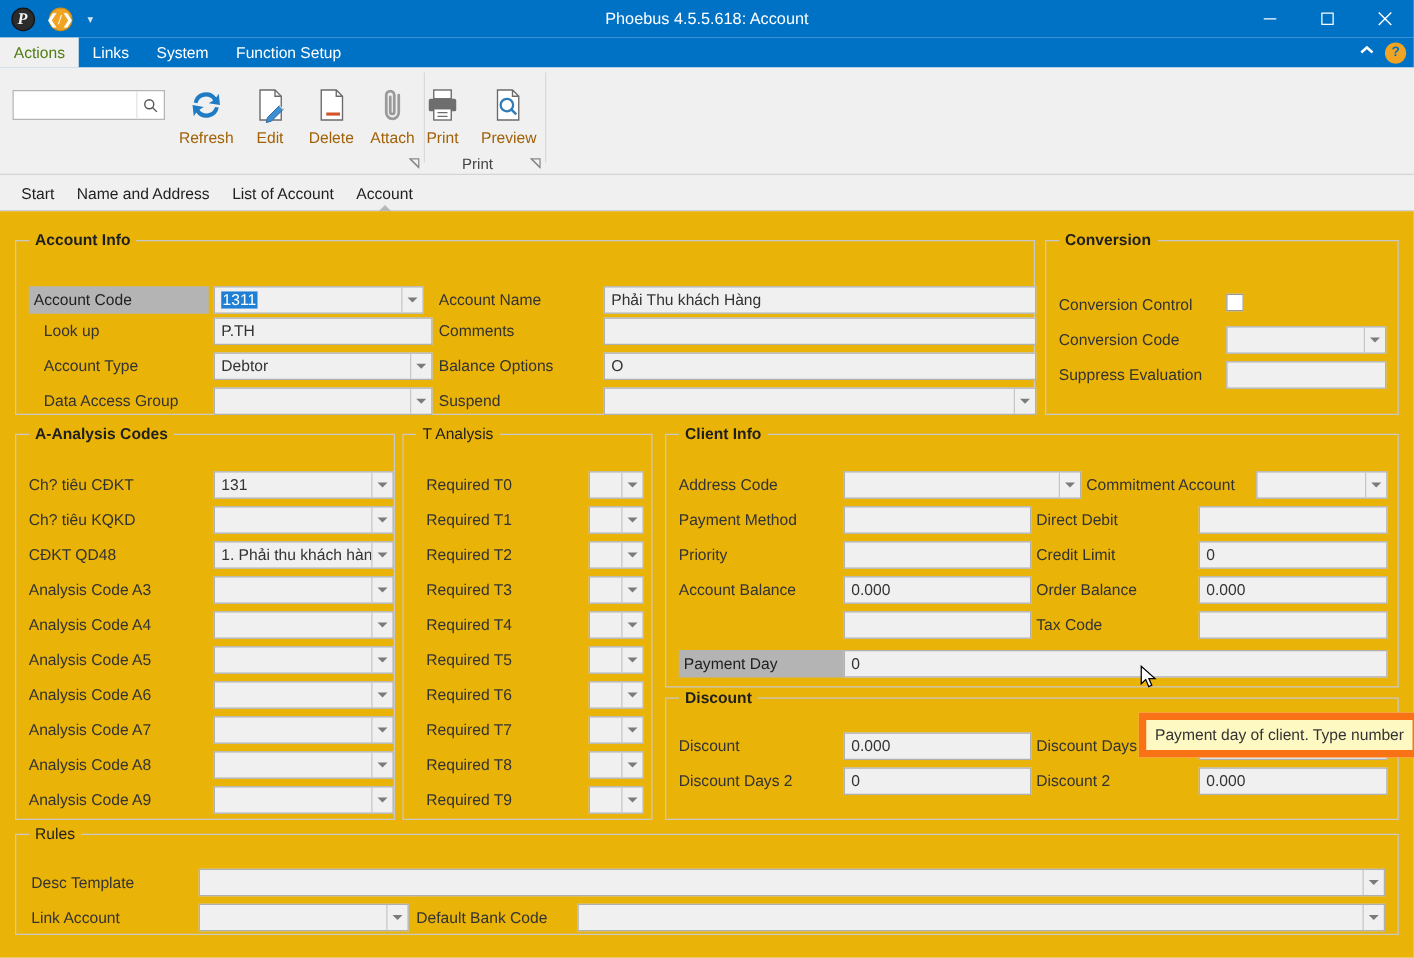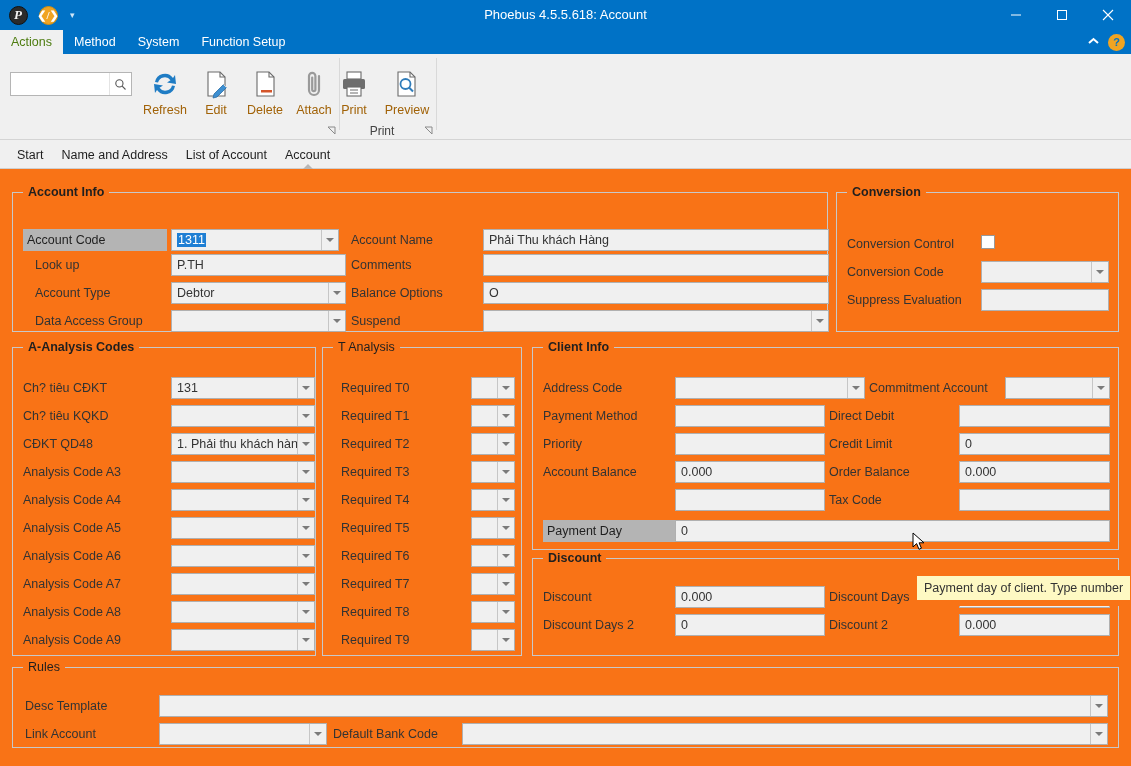--- a/index.html
+++ b/index.html
@@ -92,21 +92,21 @@
   .navitem {
     height:26px; line-height:26px; padding:0 9px; font-size:12.5px;
     color:#1f1f1f; cursor:pointer; white-space:nowrap; position:relative;
   }
   .navitem.active::after {
     content:""; position:absolute; left:50%; bottom:-1px; margin-left:-5px;
     width:0;height:0; border-left:5px solid transparent; border-right:5px solid transparent;
     border-bottom:5px solid #b7b7b7;
   }
   
-  .canvas { position:absolute; left:0; top:169px; width:1131px; height:597px; background:#f97316; }
+  .canvas { position:absolute; left:0; top:169px; width:1131px; height:597px; background:#eab308; }
   fieldset.grp {
     position:absolute; margin:0; padding:0;
     border:1px solid #c8c8c8; background:transparent;
   }
   fieldset.grp > legend {
     margin-left:10px; padding:0 5px; font-size:12.5px; color:#1f1f1f;
   }
   fieldset.grp.bold > legend { font-weight:bold; }
   .lab {
     position:absolute; font-size:12.5px; color:#333; white-space:nowrap;
@@ -175,21 +175,21 @@
       <svg width="12" height="12" viewBox="0 0 12 12">
           <line x1="1" y1="1" x2="11" y2="11" stroke="#ffffff" stroke-width="1.1"></line>
           <line x1="11" y1="1" x2="1" y2="11" stroke="#ffffff" stroke-width="1.1"></line>
         </svg>
     </div>
   </div>
 </div>
 
 <div class="ribbon-tabs">
   <div class="rtab active">Actions</div>
-  <div class="rtab">Method</div>
+  <div class="rtab">Links</div>
   <div class="rtab">System</div>
   <div class="rtab">Function Setup</div>
 </div>
 <div class="ribbon-right">
   <div class="chev-up">
     <svg width="13" height="9" viewBox="0 0 13 9">
         <polyline points="2,6 6.5,2 11,6" fill="none" stroke="#ffffff" stroke-width="2"></polyline>
       </svg>
   </div>
   <div class="help-circle">?</div>

